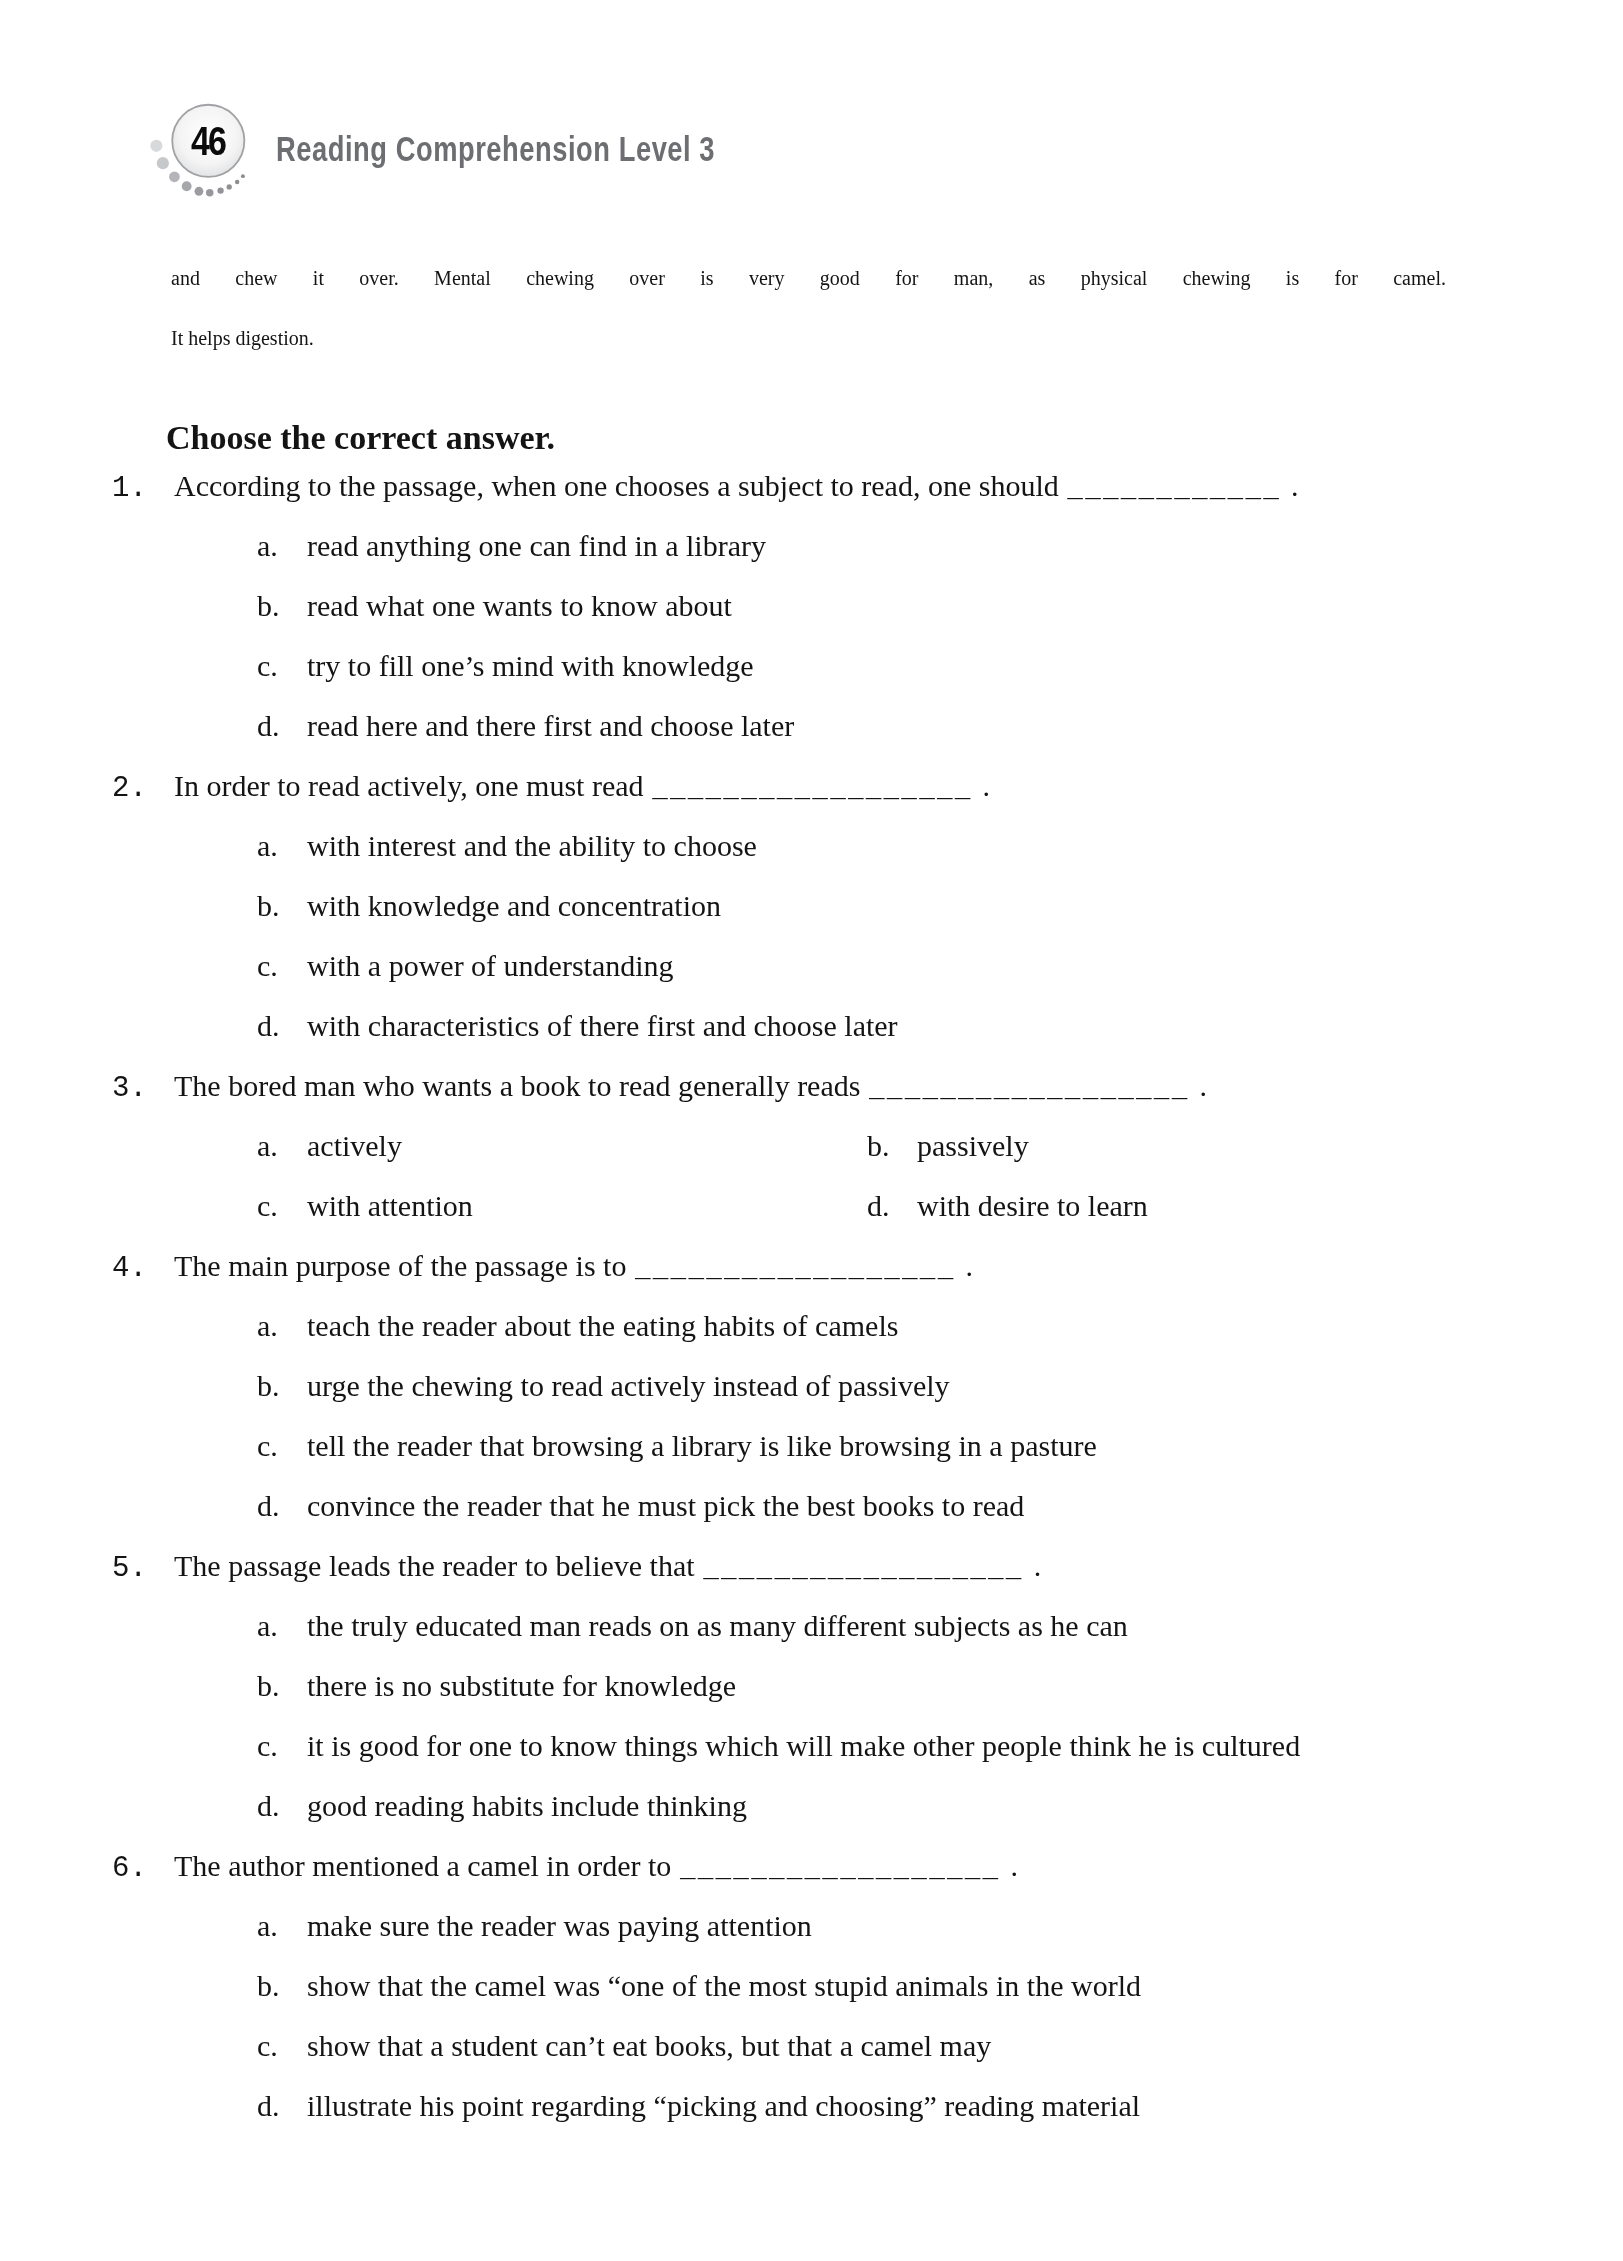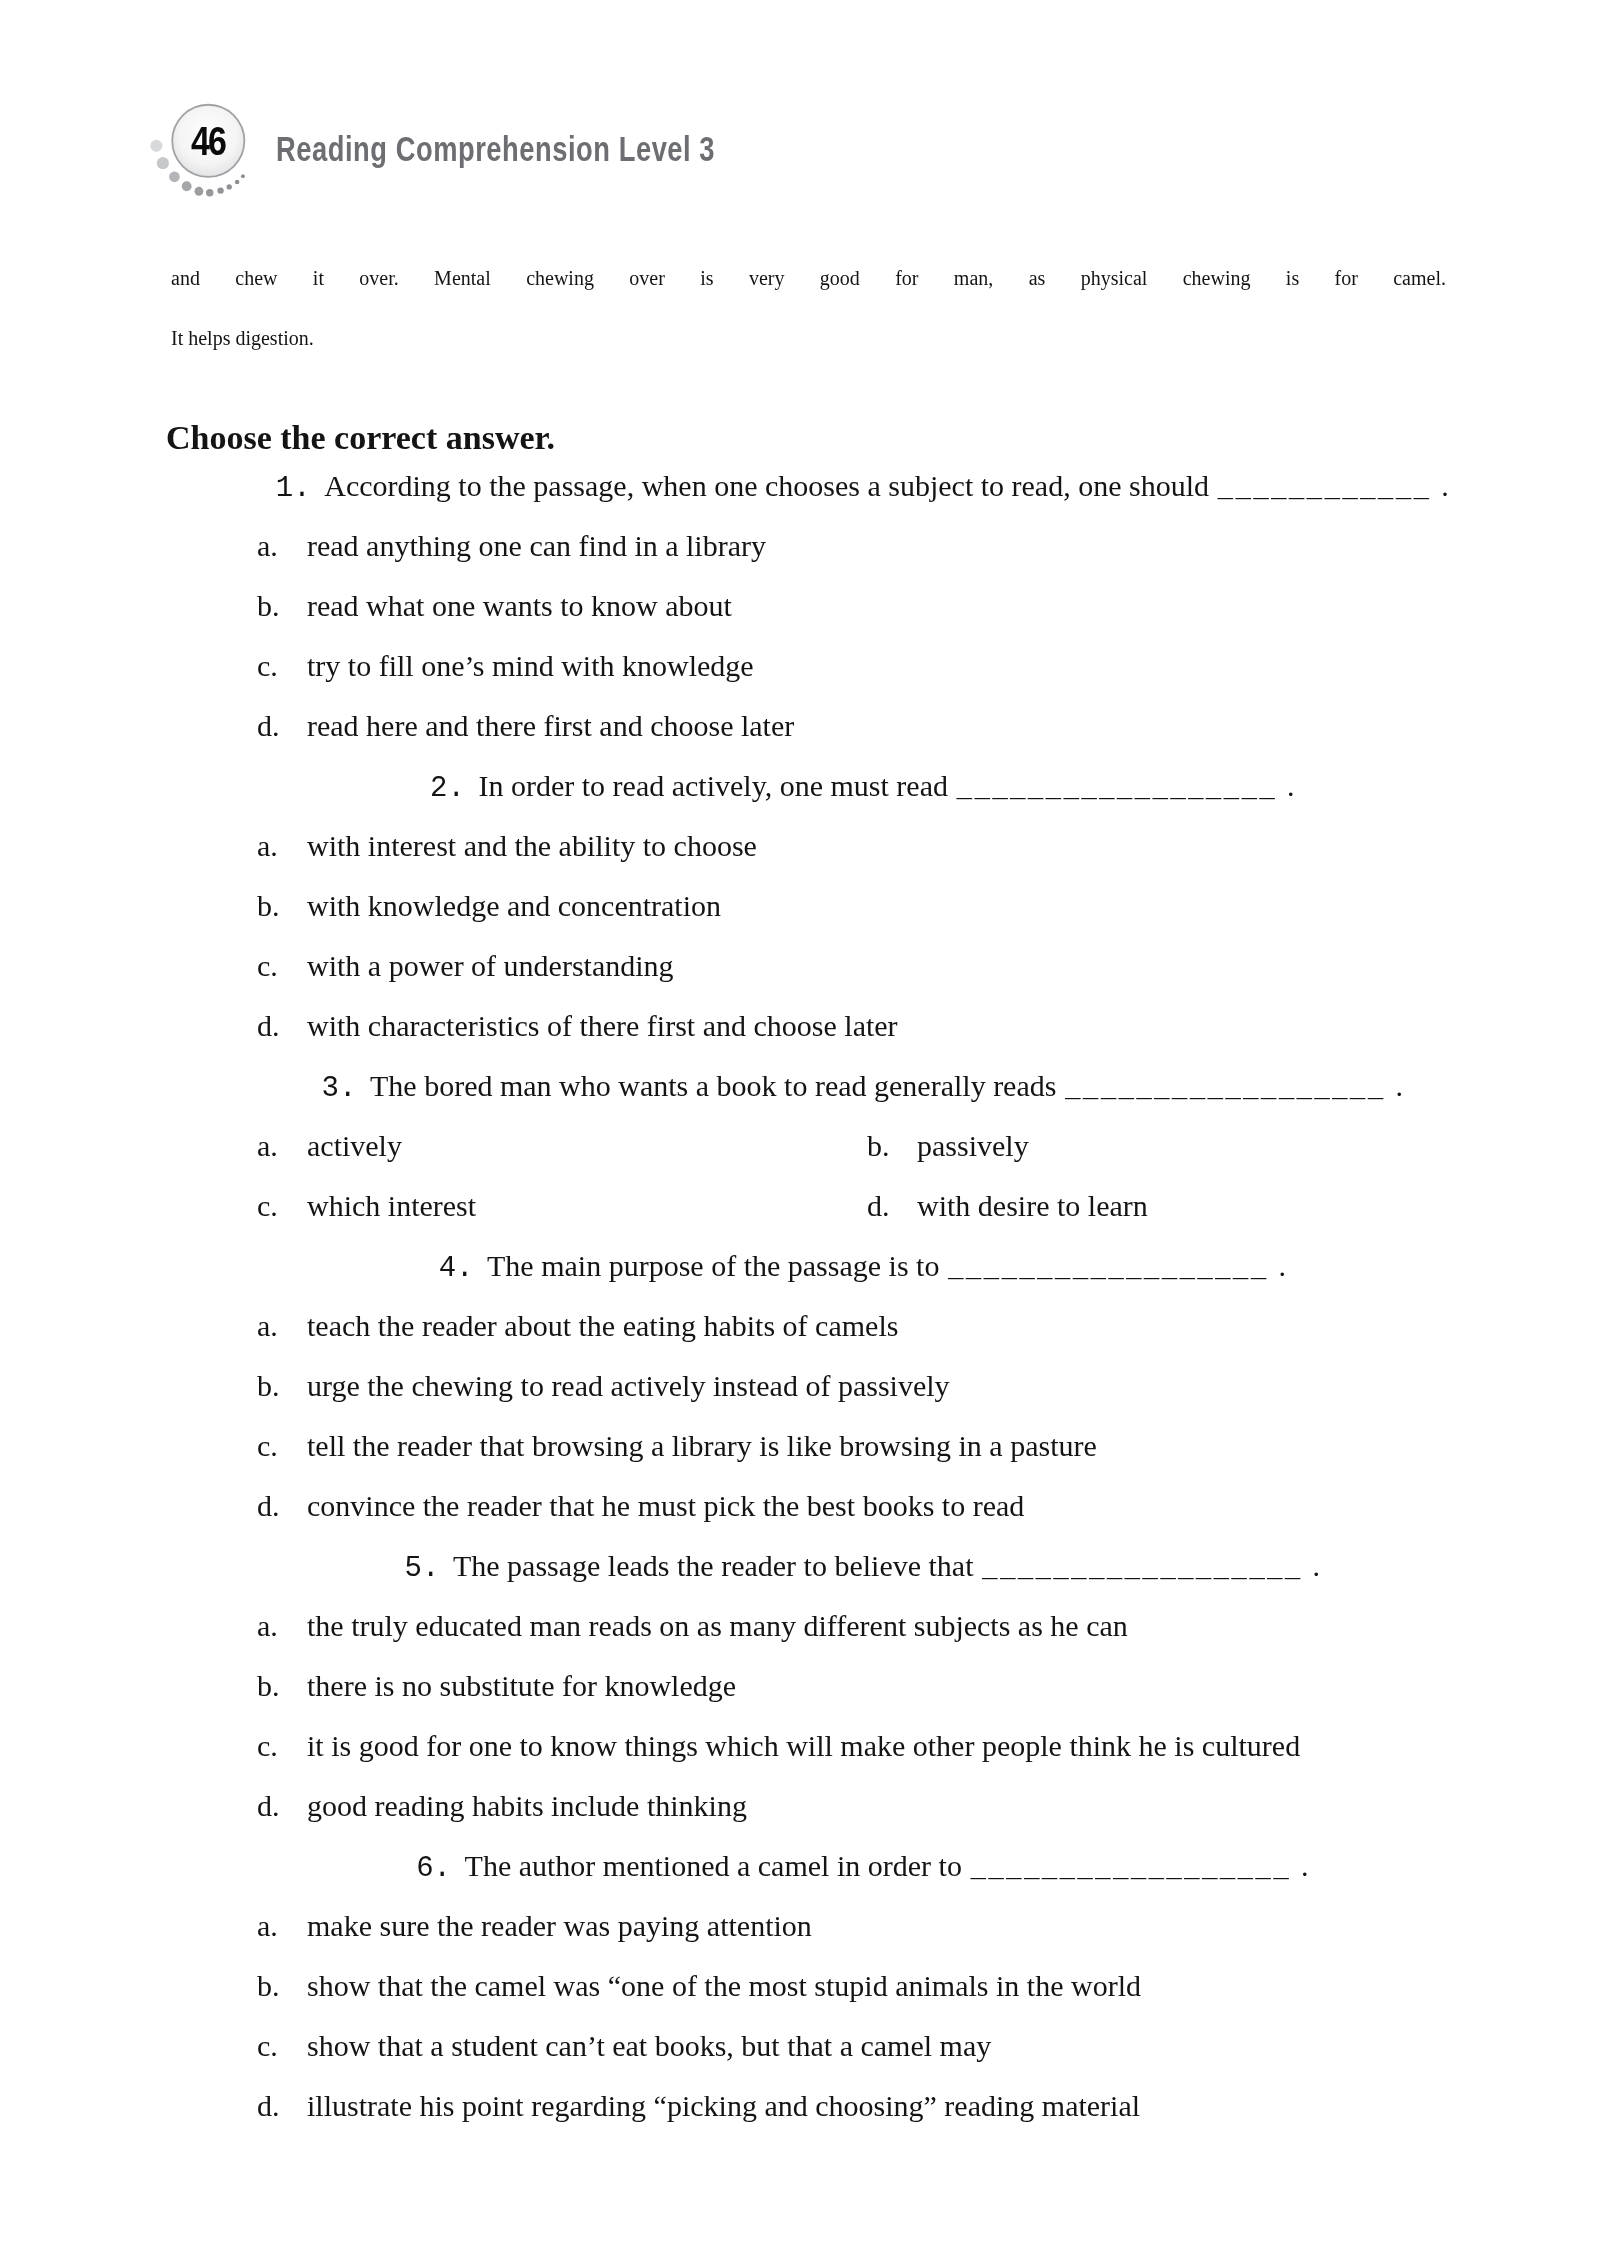--- a/index.html
+++ b/index.html
@@ -80,21 +80,21 @@
     left: 0;
     top: 456px;
     width: 1624px;
   }
   .row {
     height: 60px;
     line-height: 60px;
     white-space: nowrap;
     font-size: 30px;
   }
-  .q-row { padding-left: 87px; text-align: center; }
+  .q-row { padding-left: 112px; }
   .q-num {
     display: inline-block;
     width: 62px;
     font-family: "Liberation Mono", monospace;
     font-size: 29px;
   }
   .blank {
     font-family: "Liberation Mono", monospace;
     font-size: 26px;
     letter-spacing: 2.2px;
@@ -182,21 +182,21 @@
       <span class="opt-letter">d.</span><span class="opt-text">with characteristics of there first and choose later</span>
     </div>
 
     <div class="row q-row">
       <span class="q-num">3.</span><span class="q-text">The bored man who wants a book to read generally reads</span><span class="blank">__________________</span><span class="suffix">.</span>
     </div>
     <div class="row opt-row">
       <span class="cell cell-a"><span class="opt-letter">a.</span><span class="opt-text">actively</span></span><span class="cell"><span class="opt-letter">b.</span><span class="opt-text">passively</span></span>
     </div>
     <div class="row opt-row">
-      <span class="cell cell-a"><span class="opt-letter">c.</span><span class="opt-text">which interest</span></span><span class="cell"><span class="opt-letter">d.</span><span class="opt-text">with desire to learn</span></span>
+      <span class="cell cell-a"><span class="opt-letter">c.</span><span class="opt-text">with attention</span></span><span class="cell"><span class="opt-letter">d.</span><span class="opt-text">with desire to learn</span></span>
     </div>
 
     <div class="row q-row">
       <span class="q-num">4.</span><span class="q-text">The main purpose of the passage is to</span><span class="blank">__________________</span><span class="suffix">.</span>
     </div>
     <div class="row opt-row">
       <span class="opt-letter">a.</span><span class="opt-text">teach the reader about the eating habits of camels</span>
     </div>
     <div class="row opt-row">
       <span class="opt-letter">b.</span><span class="opt-text">urge the chewing to read actively instead of passively</span>

